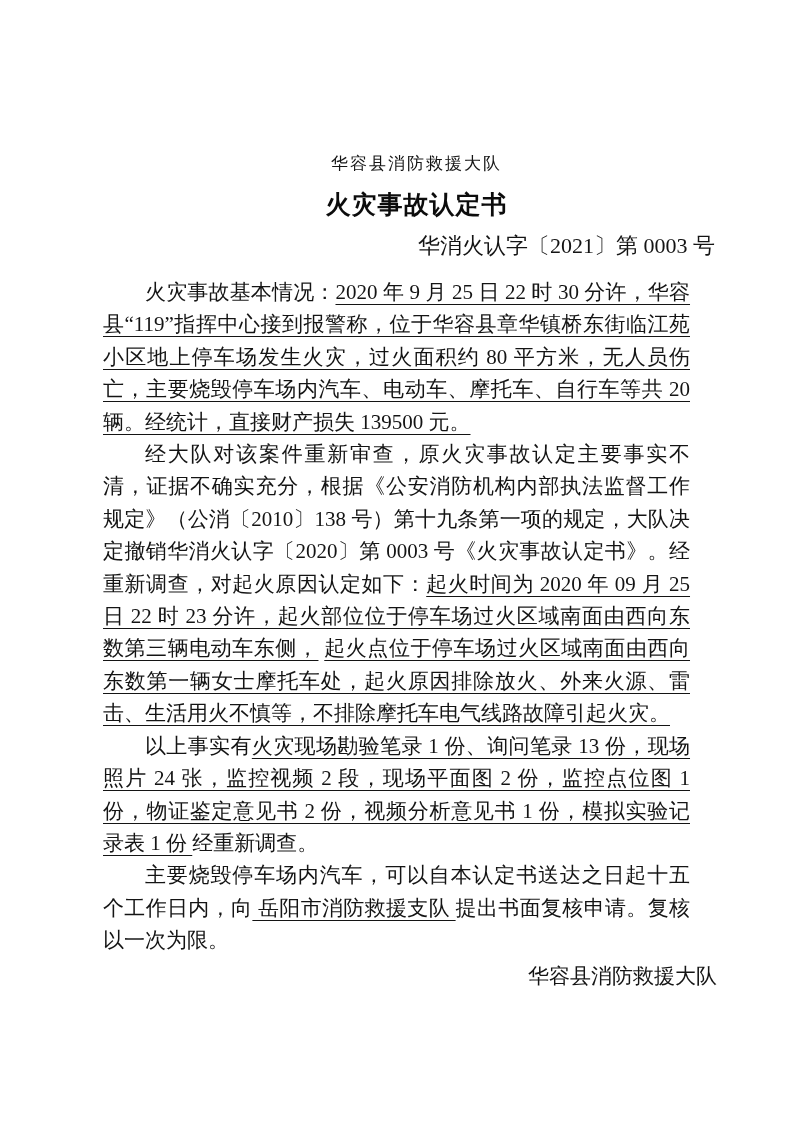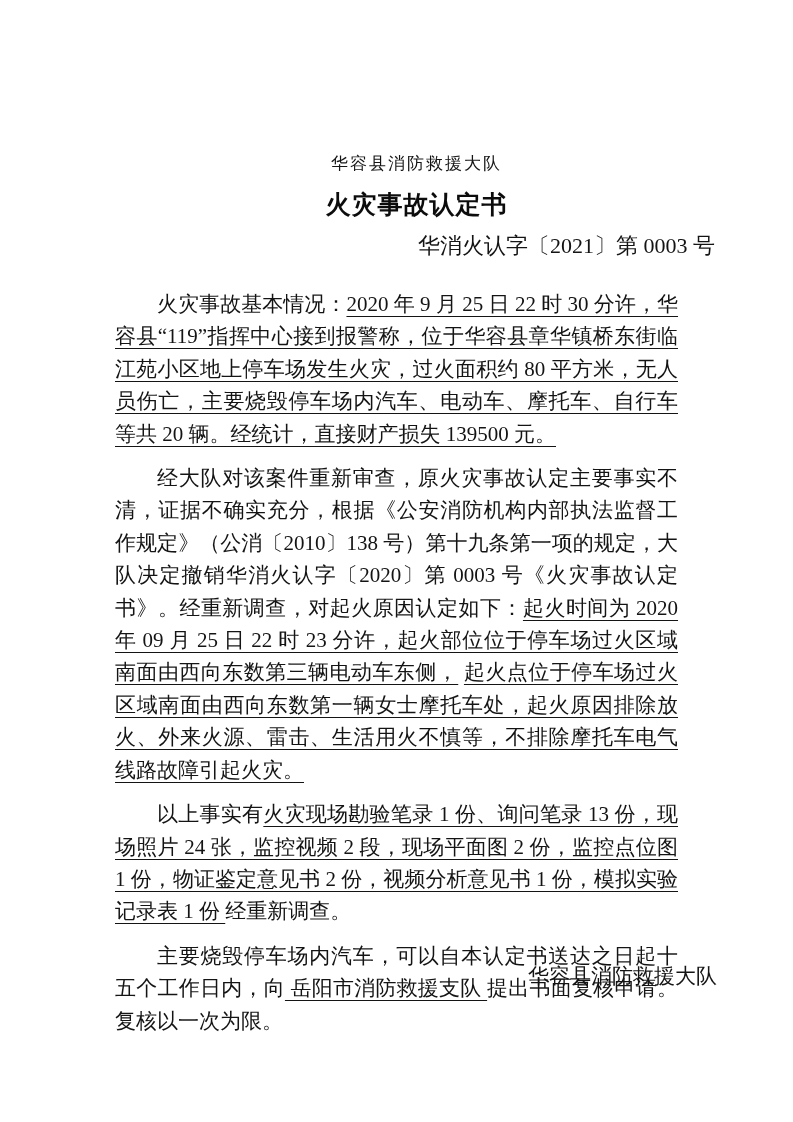--- a/index.html
+++ b/index.html
@@ -51,21 +51,21 @@
     position: absolute;
     top: 276px;
     left: 103px;
     width: 587px;
     font-size: 21px;
     line-height: 32.4px;
     text-align: justify;
     color: #141414;
   }
   .body-text p {
-    margin: 12px;
+    margin: 0;
     padding: 0;
     text-indent: 2em;
   }
   .u {
     text-decoration: underline;
     text-underline-offset: 5px;
     text-decoration-thickness: 1px;
   }
   .signature {
     position: absolute;

